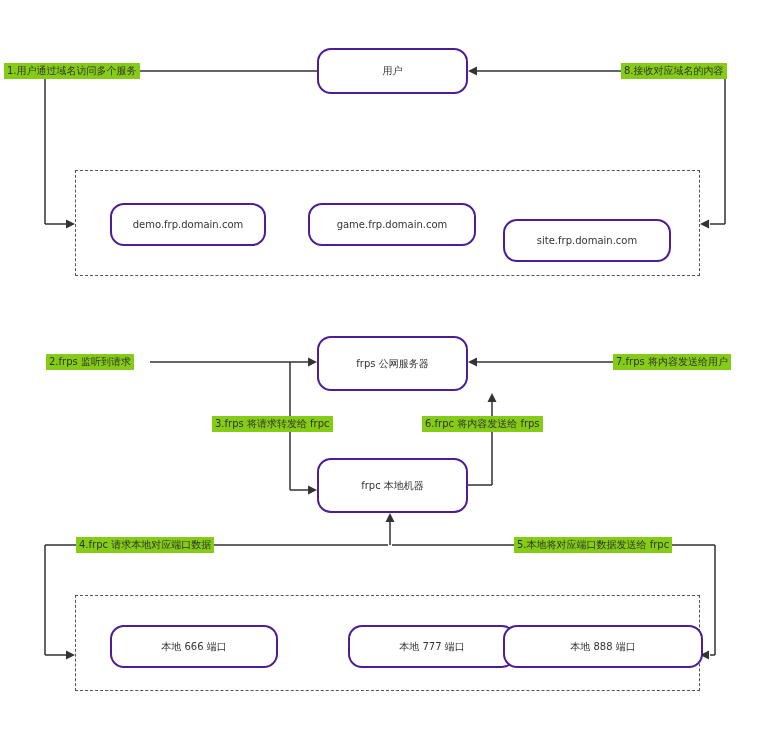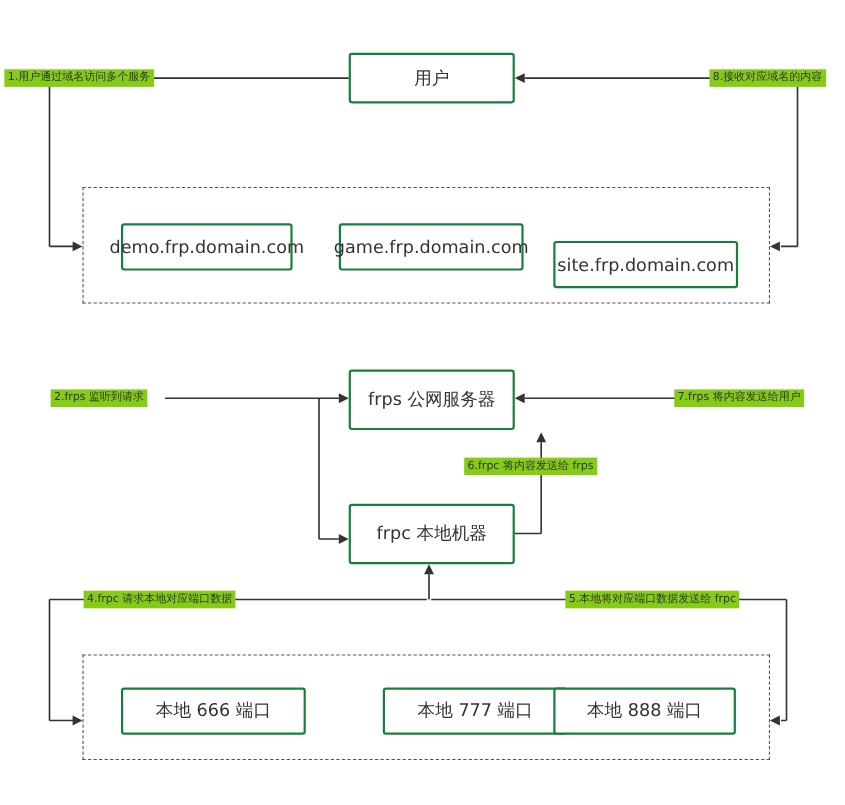--- a/index.html
+++ b/index.html
@@ -16,24 +16,24 @@
     position:absolute;
     border:1px dashed #555555;
     background:transparent;
     z-index:1;
     box-sizing:border-box;
   }
   .node{
     position:absolute;
     box-sizing:border-box;
     background:#ffffff;
-    border:2px solid #15803d;
-    border-radius:3px;
+    border:2px solid #4c1d95;
+    border-radius:14px;
     display:flex;align-items:center;justify-content:center;
-    font-size:16px;
+    font-size:10px;
     z-index:3;
     white-space:nowrap;
   }
   .flow-label{
     position:absolute;
     background:#84cc16;
     padding:0 3px;
     font-size:10px;
     line-height:16px;
     z-index:3;
@@ -43,24 +43,24 @@
   .n-user{left:317px;top:48px;width:151px;height:46px;}
   .n-frps{left:317px;top:336px;width:151px;height:55px;}
   .n-frpc{left:317px;top:458px;width:151px;height:55px;}
   .g-domains{left:75px;top:170px;width:625px;height:106px;}
   .g-ports{left:75px;top:595px;width:625px;height:96px;}
   .n-demo{left:110px;top:203px;width:156px;height:43px;}
   .n-game{left:308px;top:203px;width:168px;height:43px;}
   .n-site{left:503px;top:203px;width:168px;height:43px;margin-top:16px;}
   .n-p666{left:110px;top:625px;width:168px;height:43px;}
   .n-p777{left:308px;top:625px;width:168px;height:43px;margin-left:40px;}
-  .n-p888{left:503px;top:625px;width:166px;height:43px;}
+  .n-p888{left:503px;top:625px;width:200px;height:43px;}
   
   .l-step1{left:4px;top:63px;}
-  .l-step8{left:621px;top:63px;margin-left:24px;}
+  .l-step8{left:621px;top:63px;}
   .l-step2{left:46px;top:354px;}
   .l-step7{left:613px;top:354px;}
   .l-step3{left:212px;top:416px;}
   .l-step6{left:422px;top:416px;}
   .l-step4{left:76px;top:537px;}
   .l-step5{left:514px;top:537px;}
 </style>
 </head>
 <body>
 
@@ -122,19 +122,20 @@
 
   <div class="node n-frps">frps 公网服务器</div>
   <div class="node n-frpc">frpc 本地机器</div>
 
   <div class="node n-p666">本地 666 端口</div>
   <div class="node n-p777">本地 777 端口</div>
   <div class="node n-p888">本地 888 端口</div>
 
   <div class="flow-label l-step1">1.用户通过域名访问多个服务</div>
   <div class="flow-label l-step2">2.frps 监听到请求</div>
+  <div class="flow-label l-step3">3.frps 将请求转发给 frpc</div>
   <div class="flow-label l-step4">4.frpc 请求本地对应端口数据</div>
   <div class="flow-label l-step5">5.本地将对应端口数据发送给 frpc</div>
   <div class="flow-label l-step6">6.frpc 将内容发送给 frps</div>
   <div class="flow-label l-step7">7.frps 将内容发送给用户</div>
   <div class="flow-label l-step8">8.接收对应域名的内容</div>
 
 </div>
 
 </body></html>

